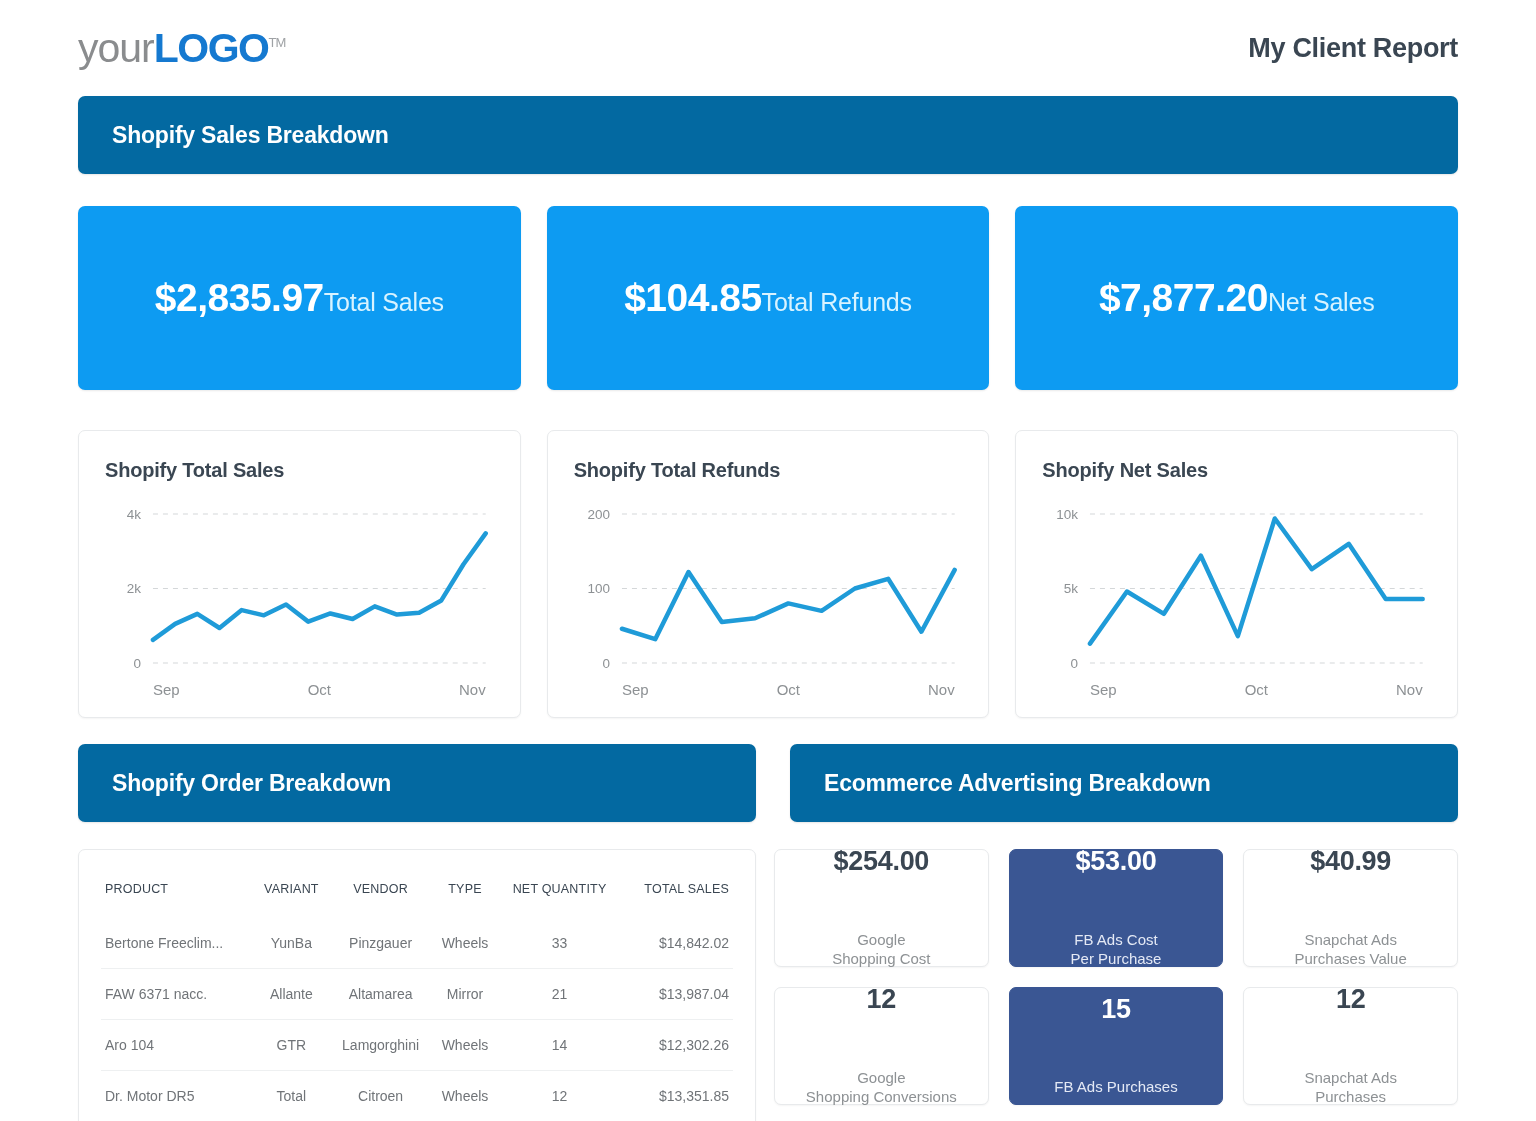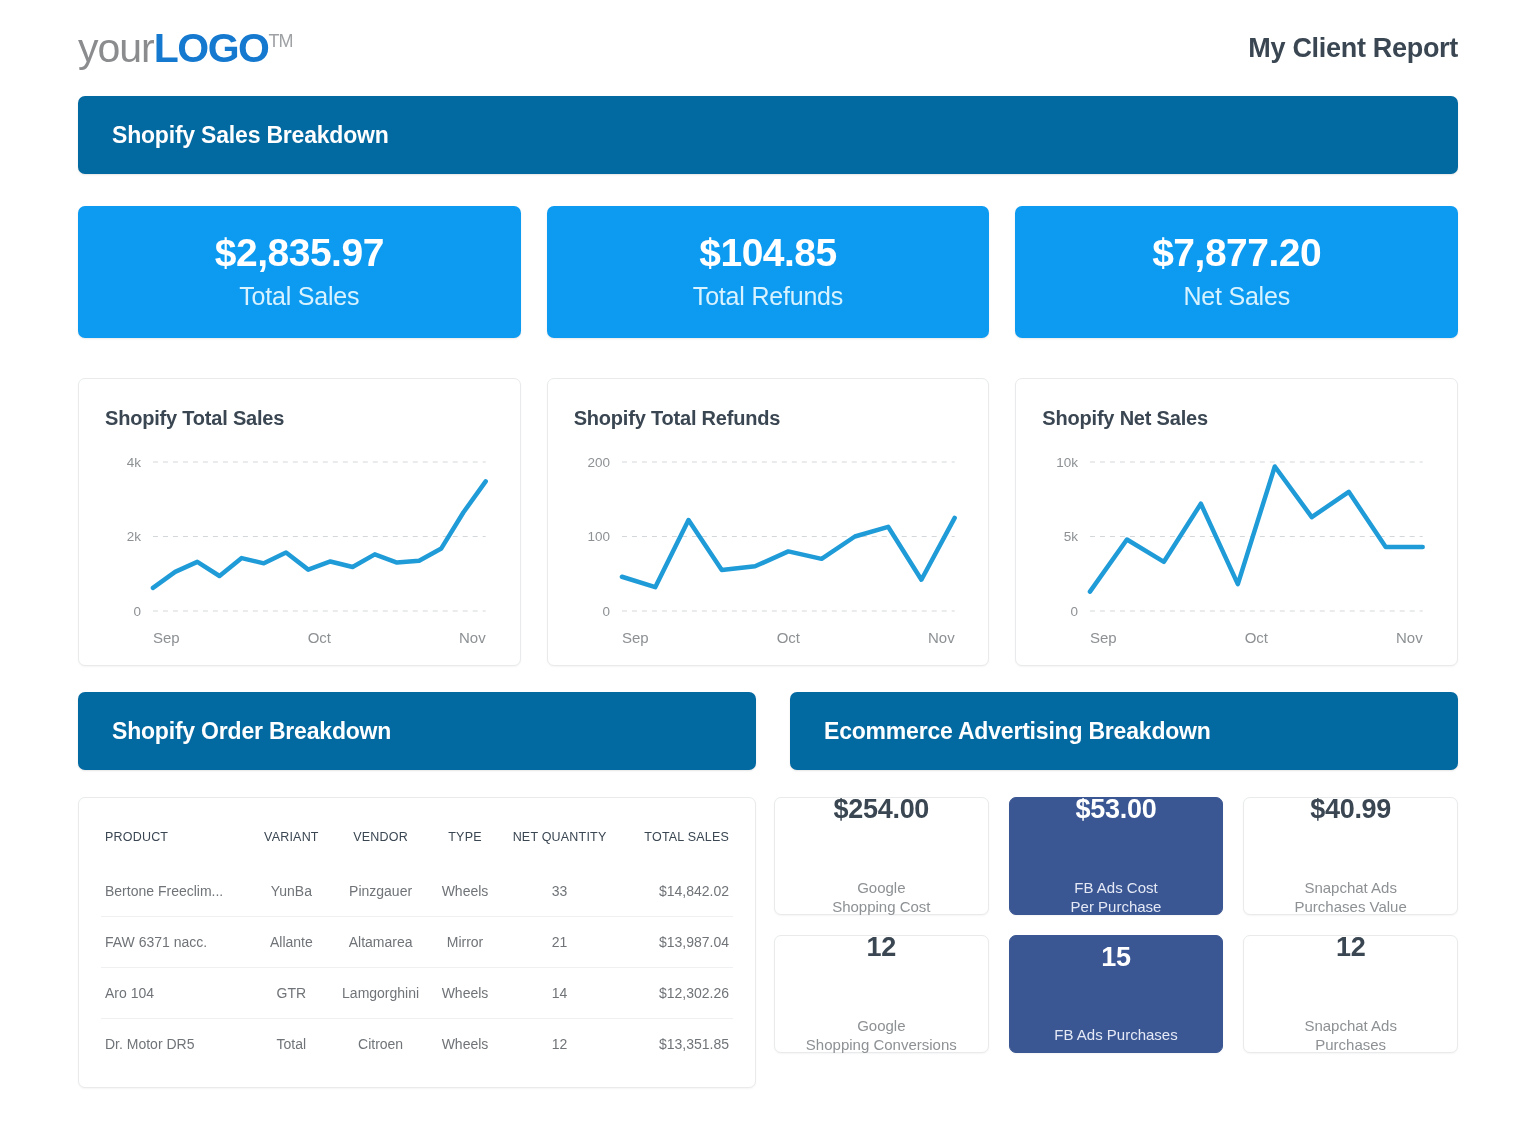--- a/index.html
+++ b/index.html
@@ -12,39 +12,39 @@
   .page { position: relative; width: 1536px; height: 1121px; padding: 0 78px; }
 
   
   .topbar {
     height: 96px; display: flex; align-items: center;
     justify-content: space-between;
   }
   .logo { font-size: 41px; letter-spacing: -1px; line-height: 1; position: relative; }
   .logo .lo-your { color: #8a8c8e; font-weight: normal; }
   .logo .lo-logo { color: #1579d0; font-weight: bold; letter-spacing: -1.5px; }
-  .logo .lo-tm { font-size: 18px; color: #9fa2a5; vertical-align: super; font-weight: normal; }
+  .logo .lo-tm { font-size: 13px; color: #9fa2a5; vertical-align: super; font-weight: normal; }
   .report-title { font-size: 27px; font-weight: bold; color: #3a4652; letter-spacing: -0.3px; }
 
   
   .section-head {
     background: #0369a1; border-radius: 7px;
     height: 78px; display: flex; align-items: center;
     padding-left: 34px;
     box-shadow: 0 1px 2px rgba(0,0,0,.10);
   }
   .section-head .st {
     color: #ffffff; font-size: 23px; font-weight: bold; letter-spacing: -0.2px;
   }
 
   
   .kpi-row { display: flex; gap: 26px; margin-top: 32px; }
   .kpi {
     flex: 1; background: #0d9bf2; border-radius: 7px;
-    height: 132px; display: flex; flex-direction: column;
+    height: 184px; display: flex; flex-direction: row;
     align-items: center; justify-content: center;
     box-shadow: 0 1px 2px rgba(0,0,0,.09);
   }
   .kpi .v { color: #ffffff; font-size: 39px; font-weight: bold; letter-spacing: -0.5px; line-height: 1.05; }
   .kpi .l { color: #d8f3ff; font-size: 25px; font-weight: normal; margin-top: 9px; letter-spacing: -0.2px; }
 
   
   .chart-row { display: flex; gap: 26px; margin-top: 40px; }
   .chart-card {
     flex: 1; background: #ffffff; border: 1px solid #e8eaec;

